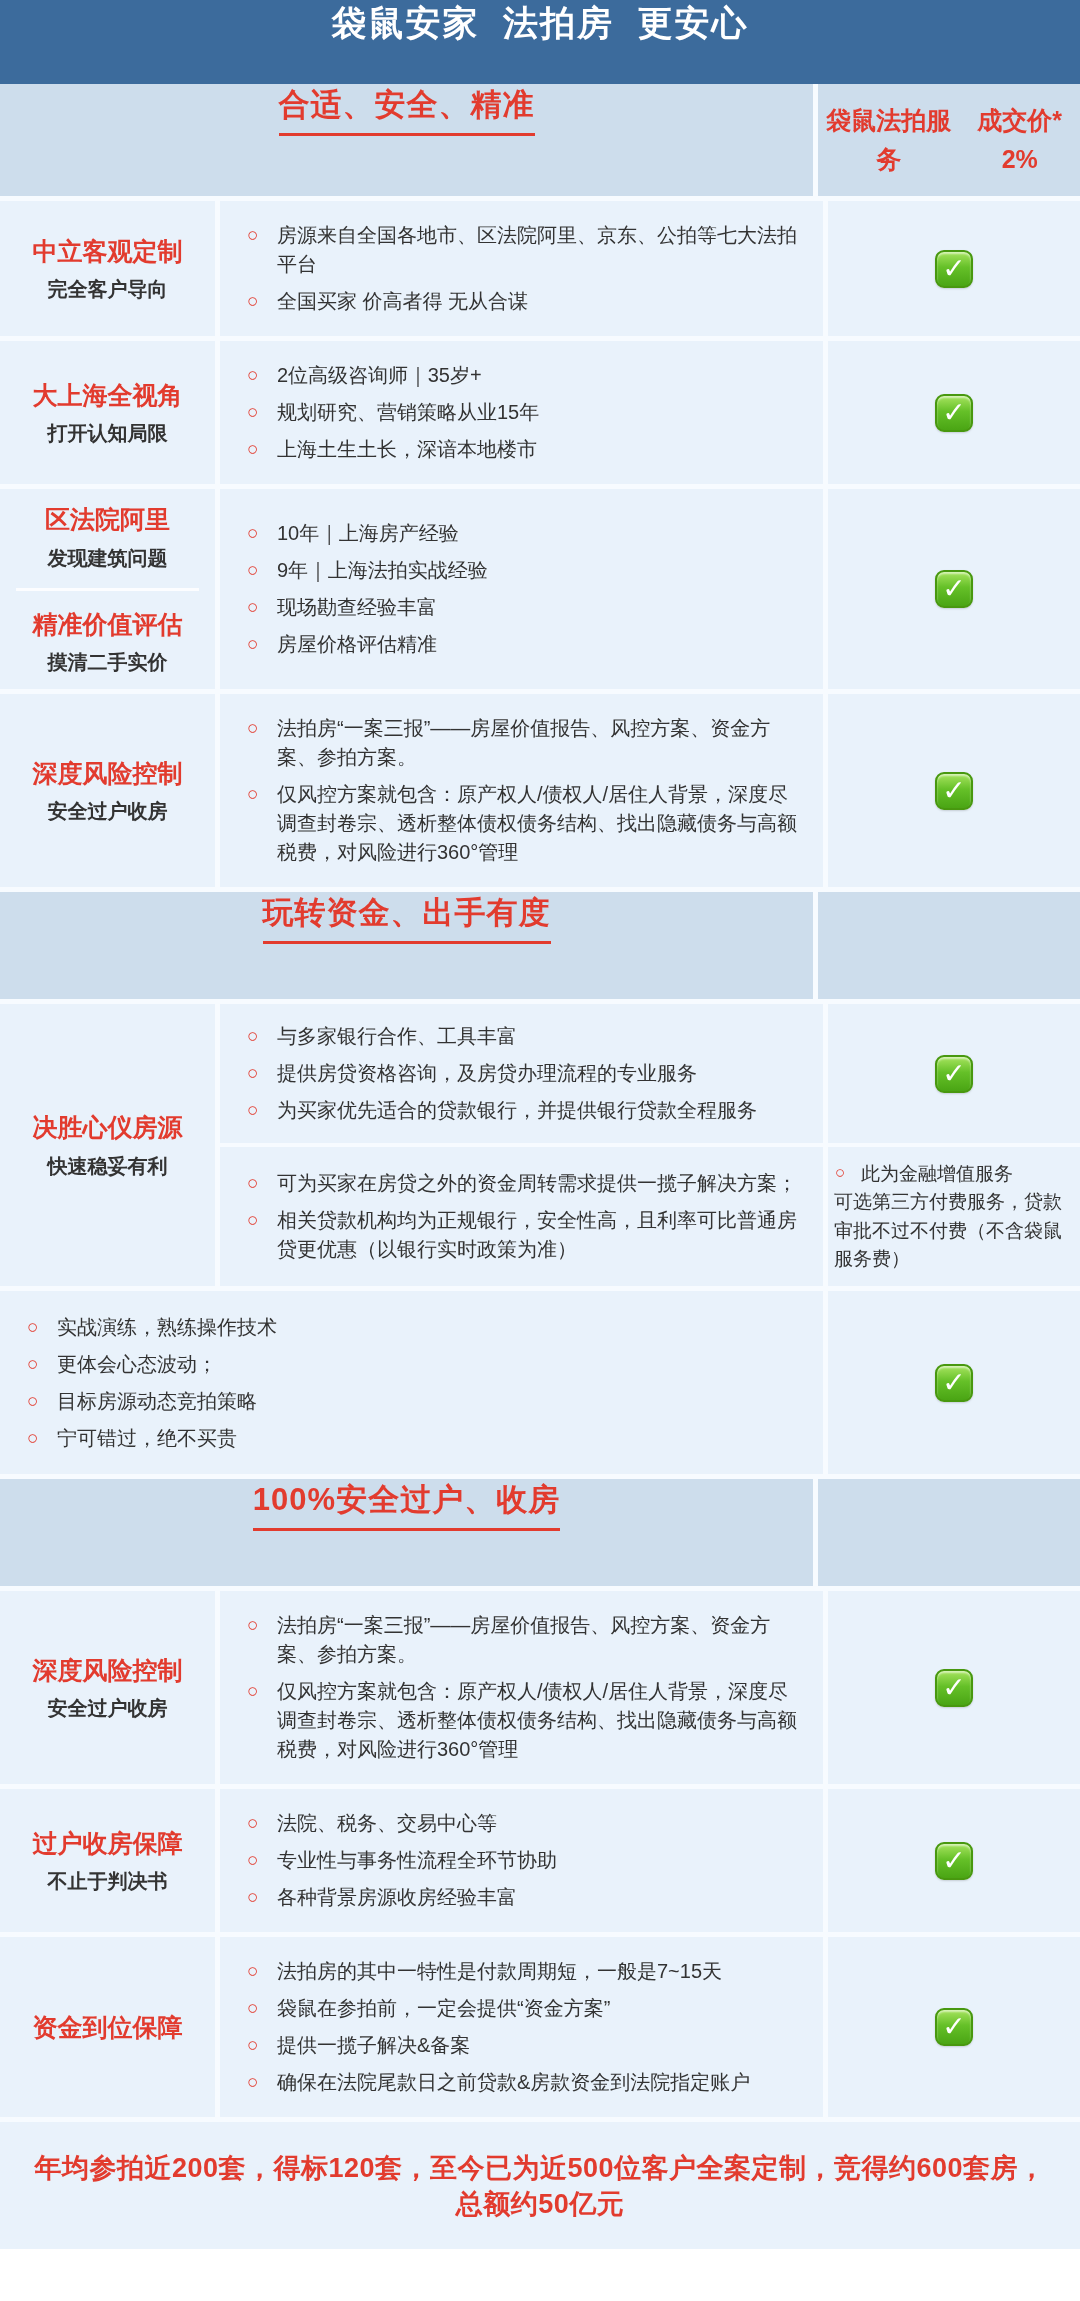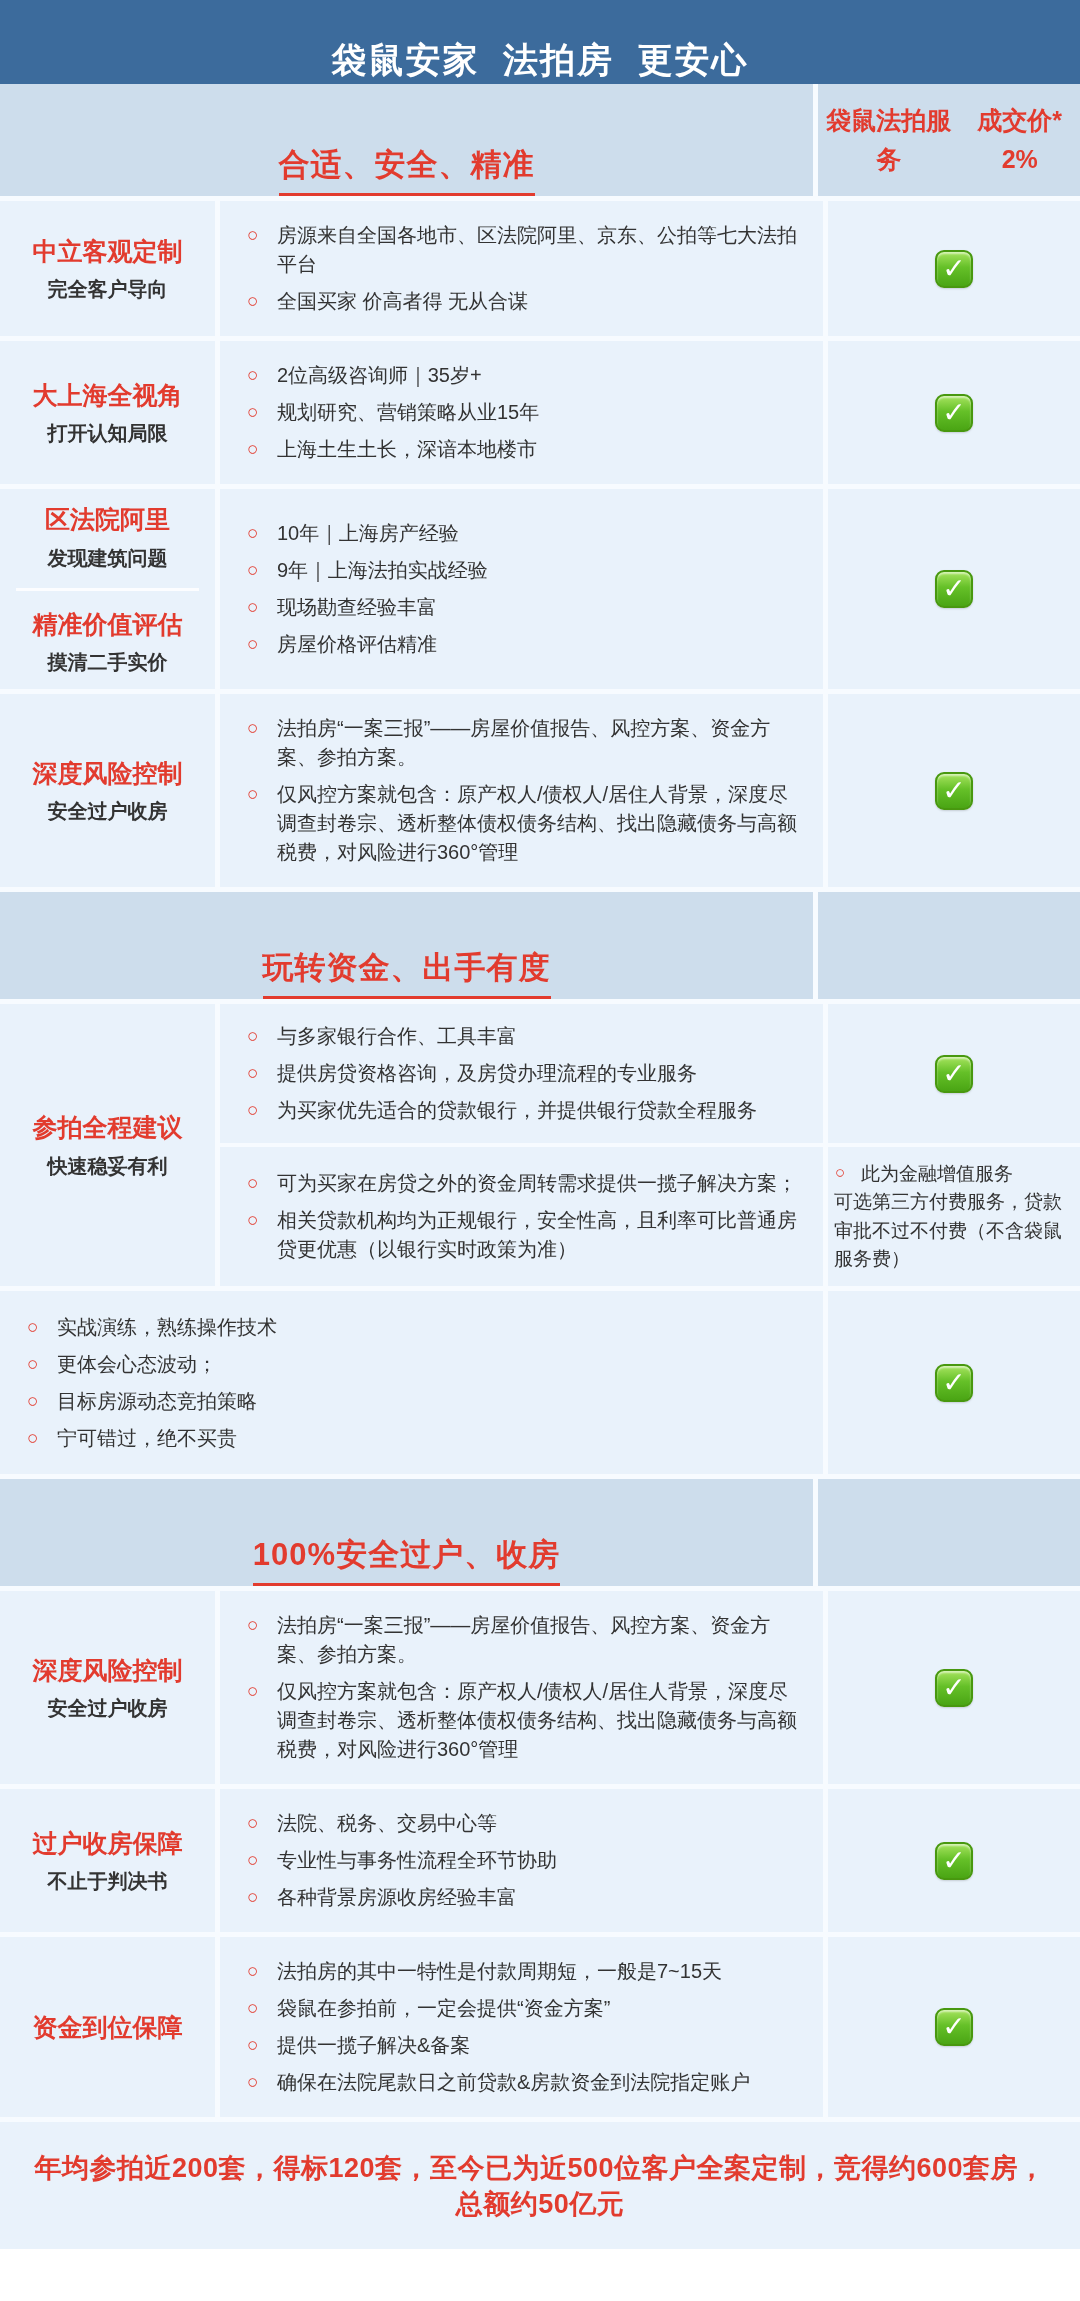--- a/index.html
+++ b/index.html
@@ -9,27 +9,27 @@
     --row-bg:#e9f2fb;
     --sep:#f7fbff;
     --ink:#333333;
   }
   *{box-sizing:border-box;margin:0;padding:0;}
   html,body{background:#ffffff;}
   body{font-family:"Liberation Sans","DejaVu Sans",sans-serif;color:var(--ink);}
   .page{width:1080px;min-height:2301px;margin:0 auto;background:#ffffff;display:flex;flex-direction:column;}
 
   
-  .banner{background:var(--blue);color:#fff;display:flex;align-items:flex-end;justify-content:center;}
+  .banner{background:var(--blue);color:#fff;display:flex;align-items:flex-start;justify-content:center;}
   .banner.top{min-height:84px;}
   .banner-title{font-size:35px;font-weight:bold;letter-spacing:2px;white-space:pre;}
 
   
   .sec-header{display:flex;background:var(--sec-bg);min-height:112px;border-top:5px solid var(--sep);}
-  .sec-header .hdr-left{width:818px;border-right:5px solid var(--sep);display:flex;align-items:flex-end;justify-content:center;}
+  .sec-header .hdr-left{width:818px;border-right:5px solid var(--sep);display:flex;align-items:flex-start;justify-content:center;}
   .sec-header .hdr-right{flex:1;display:flex;flex-direction:row;align-items:center;justify-content:center;
     color:var(--red);font-weight:bold;font-size:25px;line-height:1.55;text-align:center;}
   .sec-title{color:var(--red);font-size:31px;font-weight:bold;border-bottom:3px solid var(--red);padding-bottom:7px;letter-spacing:1px;}
 
   
   .row{display:flex;background:var(--row-bg);border-top:5px solid var(--sep);}
   .col-label{width:220px;border-right:5px solid var(--sep);display:flex;flex-direction:column;
     align-items:center;justify-content:center;text-align:center;padding:14px 16px;}
   .label-main{color:var(--red);font-size:25px;font-weight:bold;line-height:1.3;}
   .label-sub{color:var(--ink);font-size:20px;font-weight:bold;margin-top:9px;line-height:1.3;}
@@ -146,21 +146,21 @@
 
   <div class="sec-header">
     <div class="hdr-left">
       <div class="sec-title">玩转资金、出手有度</div>
     </div>
     <div class="hdr-right"></div>
   </div>
 
   <div class="row" style="min-height:256px;">
     <div class="col-label">
-      <div class="label-main">参拍全程建议</div>
+      <div class="label-main">决胜心仪房源</div>
       <div class="label-sub">快速稳妥有利</div>
     </div>
     <div class="right-part">
       <div class="subrow" style="min-height:124px;">
         <div class="col-content">
           <div class="bullet"><span class="bi">○</span><span>与多家银行合作、工具丰富</span></div>
           <div class="bullet"><span class="bi">○</span><span>提供房贷资格咨询，及房贷办理流程的专业服务</span></div>
           <div class="bullet"><span class="bi">○</span><span>为买家优先适合的贷款银行，并提供银行贷款全程服务</span></div>
         </div>
         <div class="col-service">

